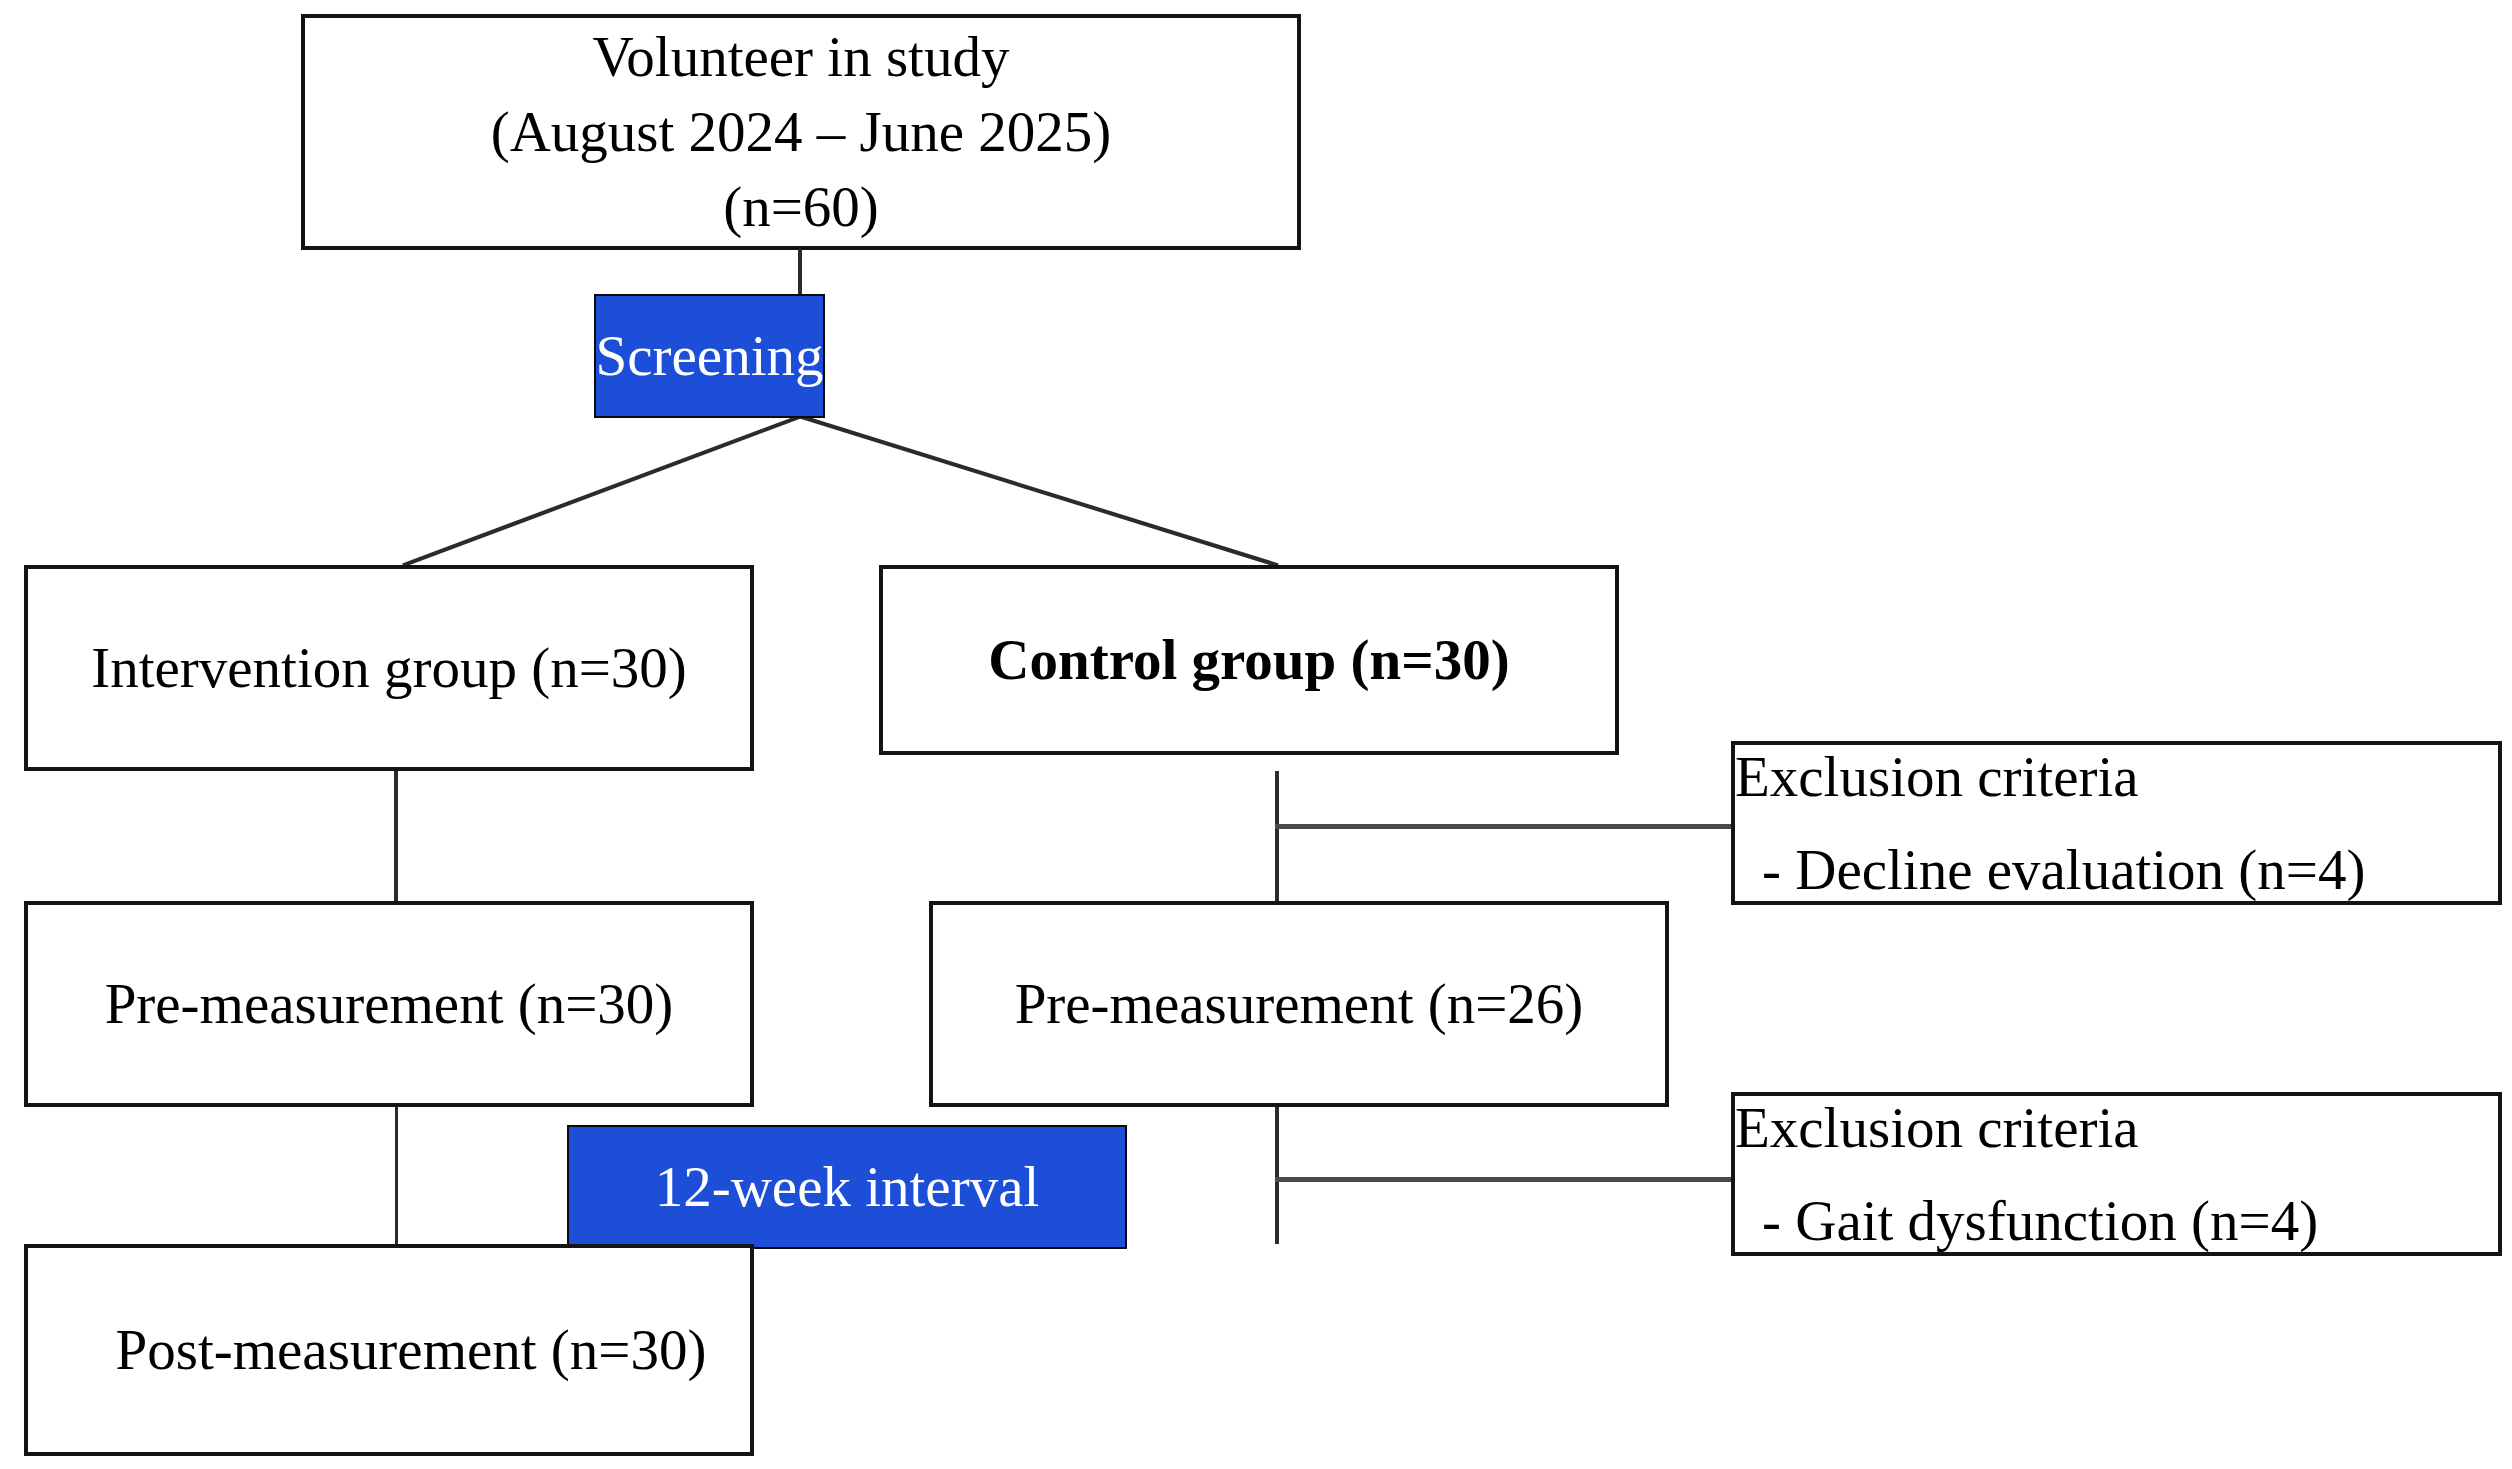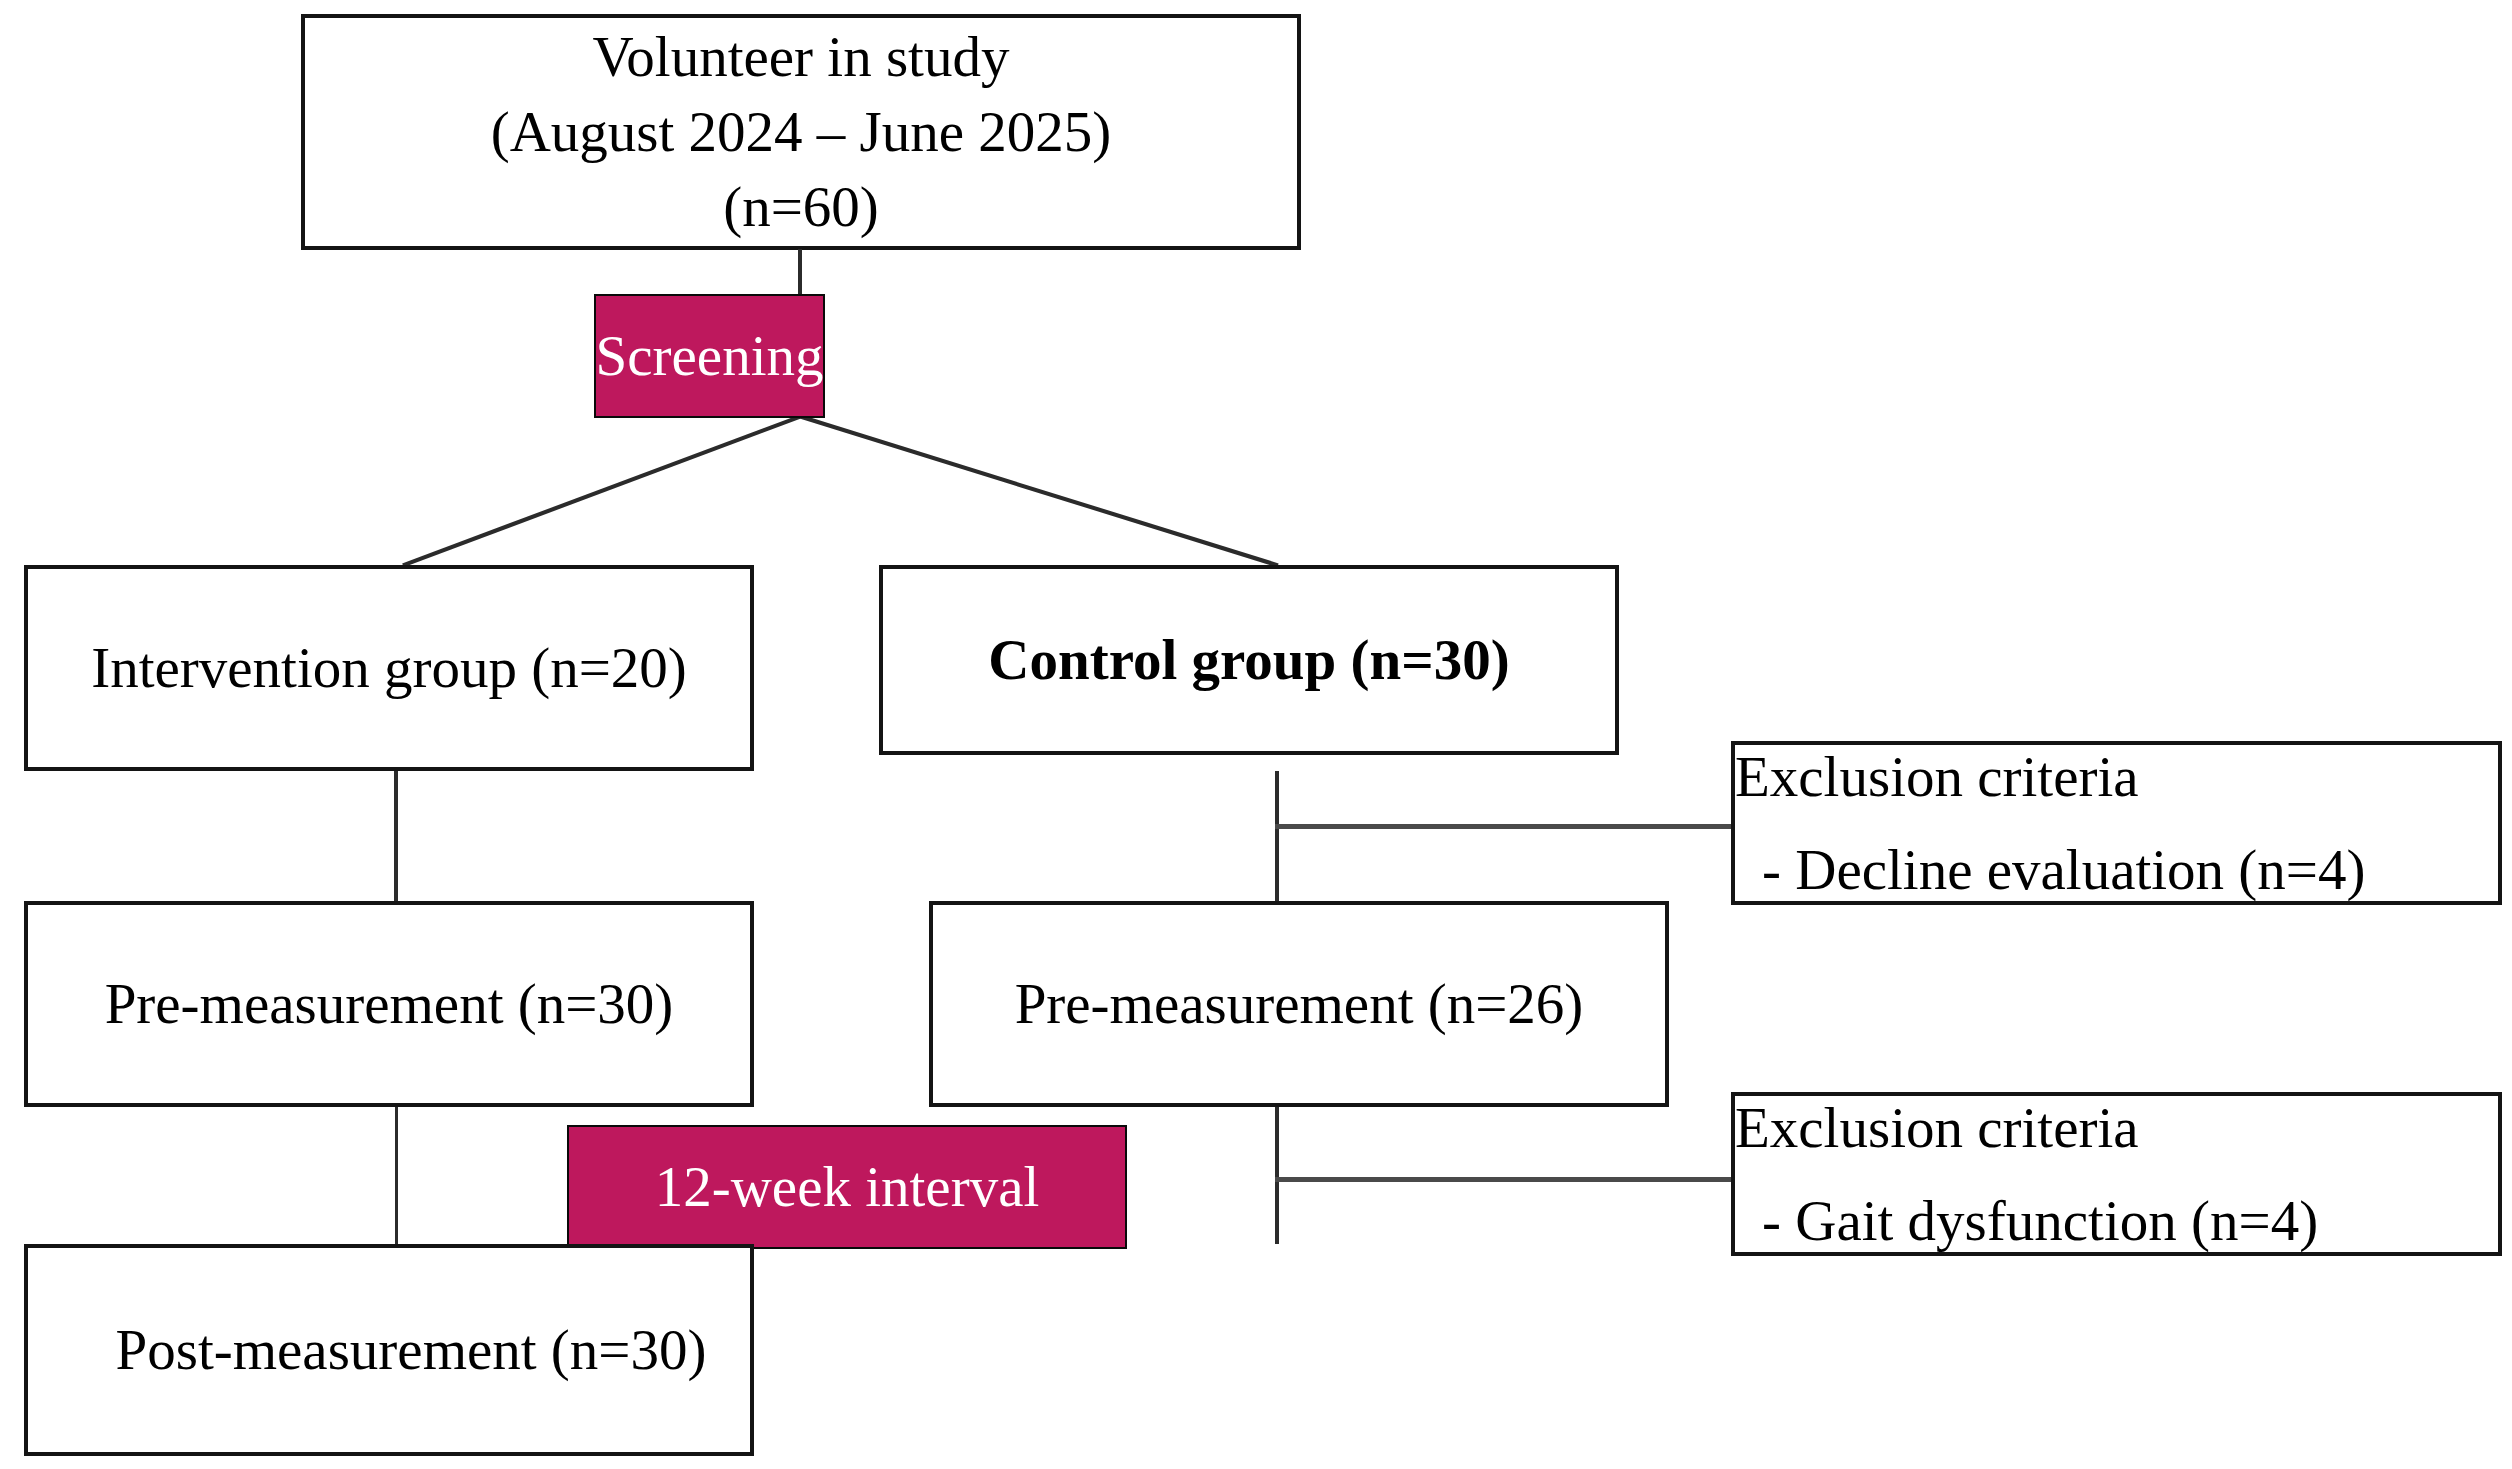--- a/index.html
+++ b/index.html
@@ -27,21 +27,21 @@
     text-align: center;
     line-height: 1.32;
     color: #000000;
   }
   .node.box {
     border: 4.8px solid #141414;
     background: #ffffff;
     font-size: 57px;
   }
   .node.filled {
-    background: #be185d;
+    background: #1d4ed8;
     color: #ffffff;
     border: 2.7px solid #0a0a0a;
     font-size: 57px;
   }
   .node.left-align {
     justify-content: flex-start;
     text-align: left;
   }
   .multi {
     white-space: pre-line;
@@ -80,21 +80,21 @@
   </svg>
 
   <div class="node box multi" style="left:294px; top:13.7px; width:1000px; height:236px;">Volunteer in study
 (August 2024  – June 2025)
 (n=60)</div>
 
   <div class="vline" style="left:791px; top:249px; width:4.1px; height:46px;"></div>
 
   <div class="node filled" style="left:587px; top:294px; width:231px; height:124px;">Screening</div>
 
-  <div class="node box" style="left:17px; top:565px; width:730px; height:206px;">Intervention group (n=20)</div>
+  <div class="node box" style="left:17px; top:565px; width:730px; height:206px;">Intervention group (n=30)</div>
 
   <div class="node box" style="left:872px; top:565px; width:740px; height:190px;font-weight:bold;">Control group (n=30)</div>
 
   <div class="vline" style="left:387px; top:771px; width:4.1px; height:130px;"></div>
 
   <div class="vline" style="left:1268px; top:771px; width:4.1px; height:130px;"></div>
 
   <div class="hline" style="left:1268px; top:824px; width:459px; height:4.8px;"></div>
 
   <div class="node box left-align" style="left:1724px; top:741px; width:771px; height:164px;">

